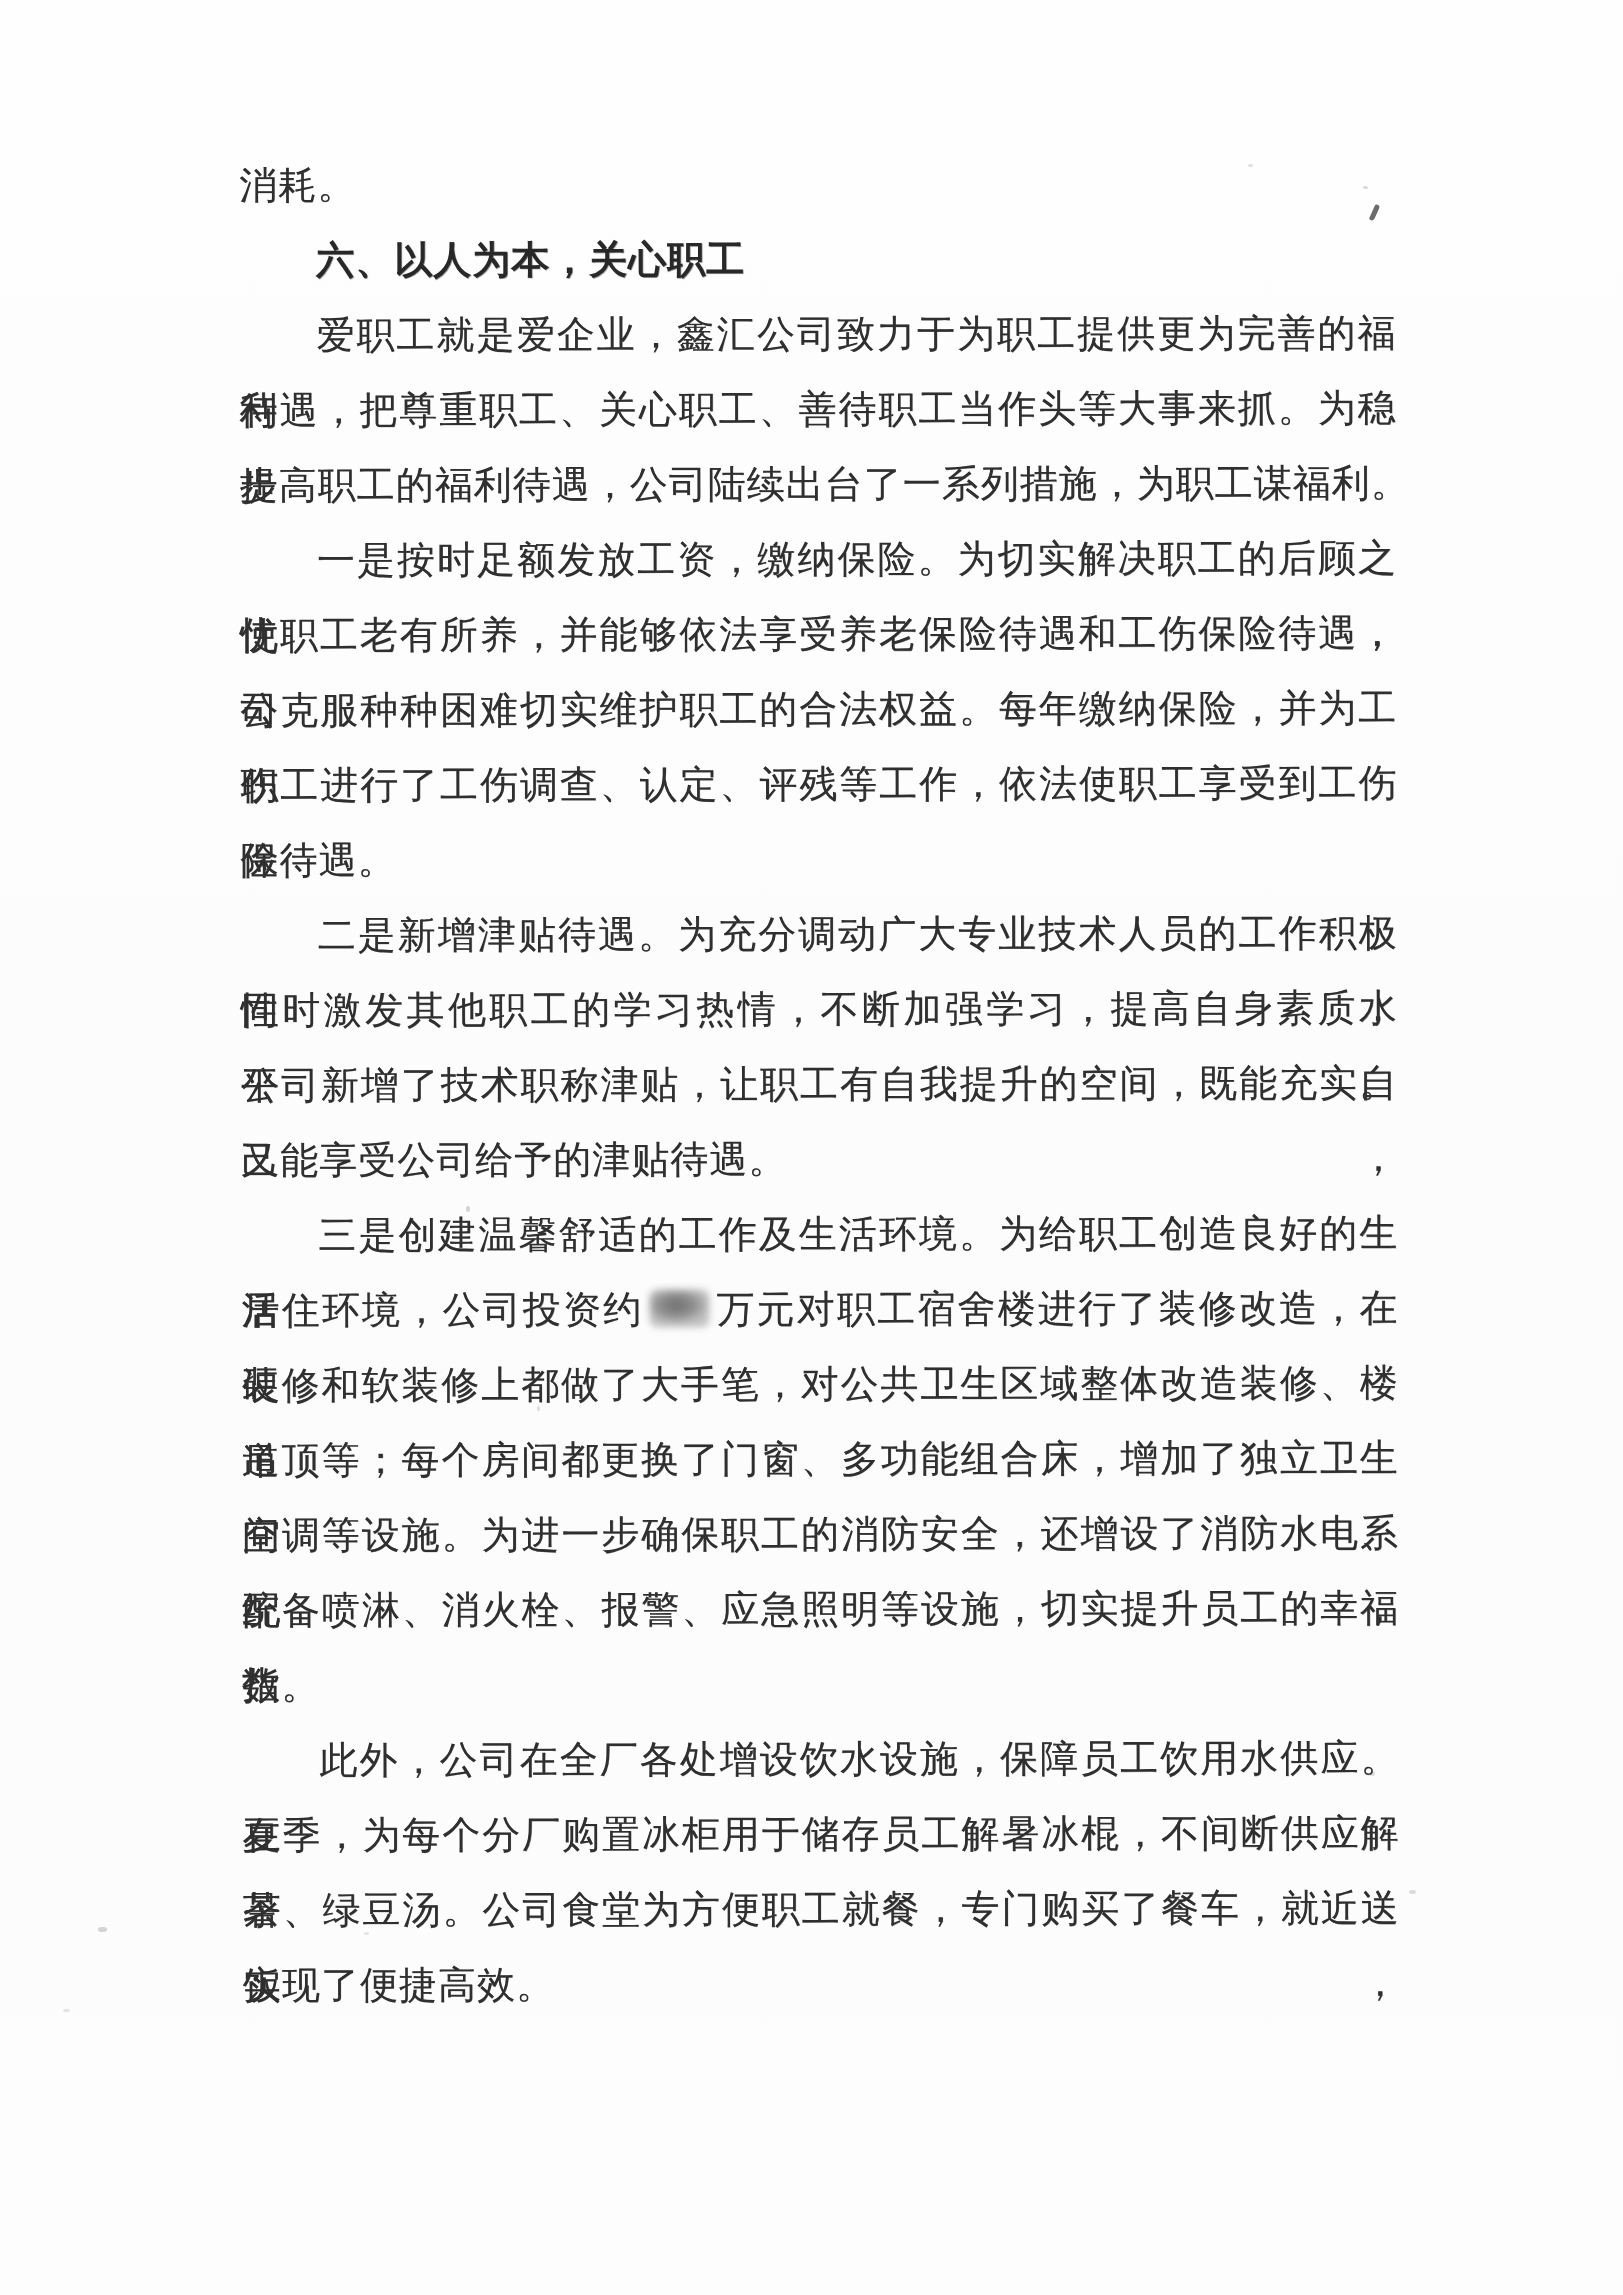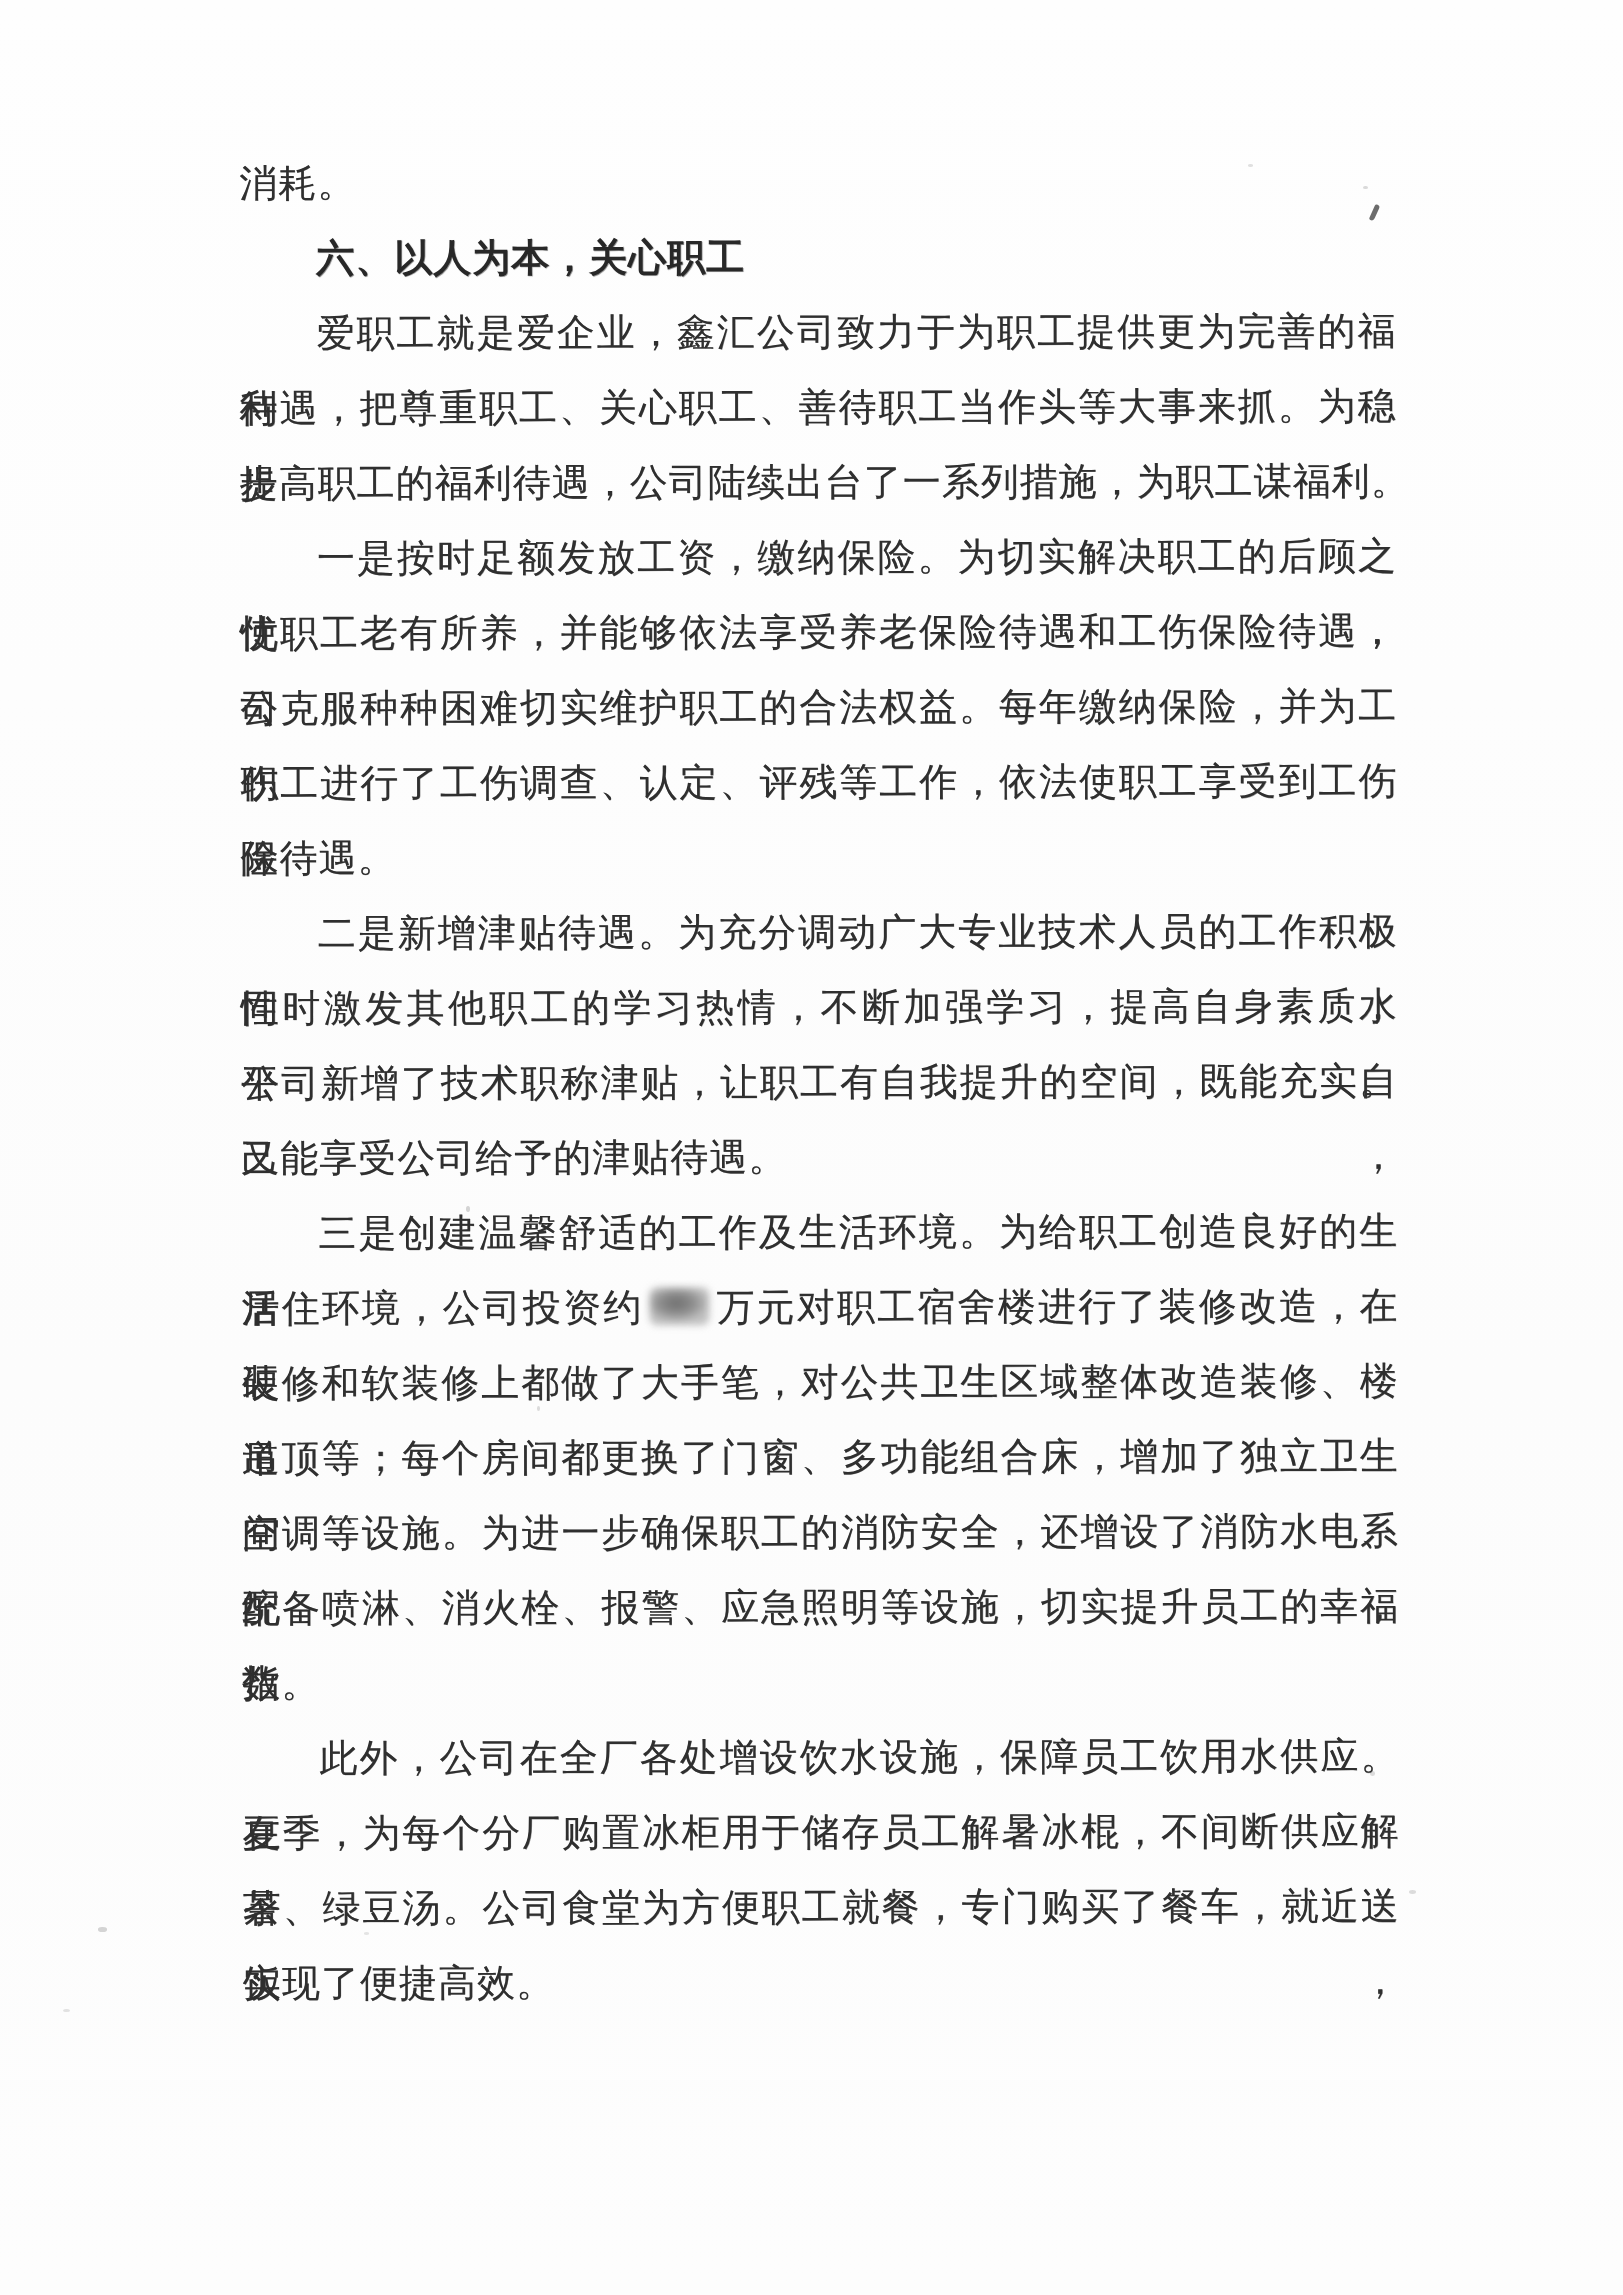--- a/index.html
+++ b/index.html
@@ -6,21 +6,21 @@
     margin: 0;
     padding: 0;
     background: #ffffff;
   }
   .page {
     position: relative;
     width: 1623px;
     height: 2295px;
     background: linear-gradient(180deg, #fefefe 0%, #fcfcfc 60%, #fdfdfd 100%);
     overflow: hidden;
-    font-family: Liberation Mono, monospace;
+    font-family: Liberation Sans, sans-serif;
   }
   .textblock {
     position: absolute;
     left: 241px;
     top: 147px;
     width: 1157px;
     transform: rotate(-0.12deg);
     color: #2f2f2f;
   }
   .line {

